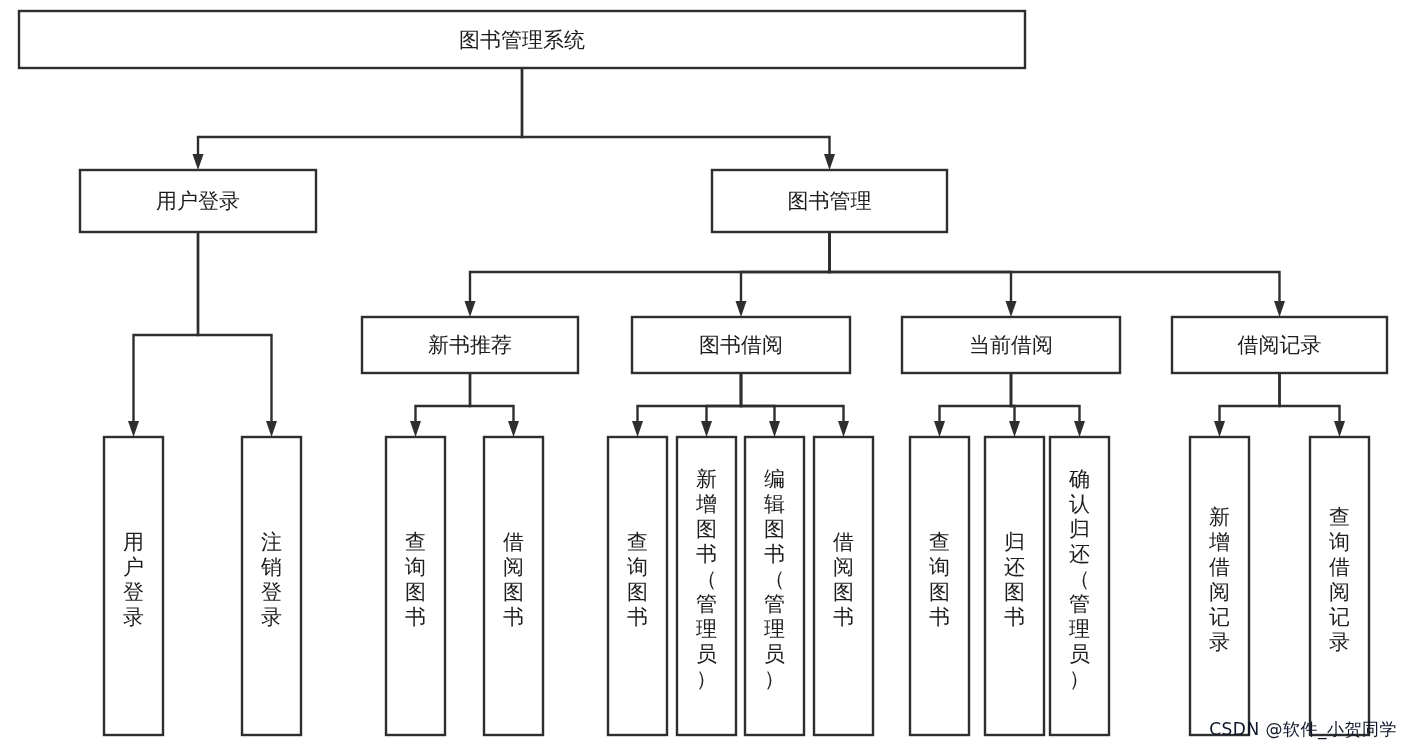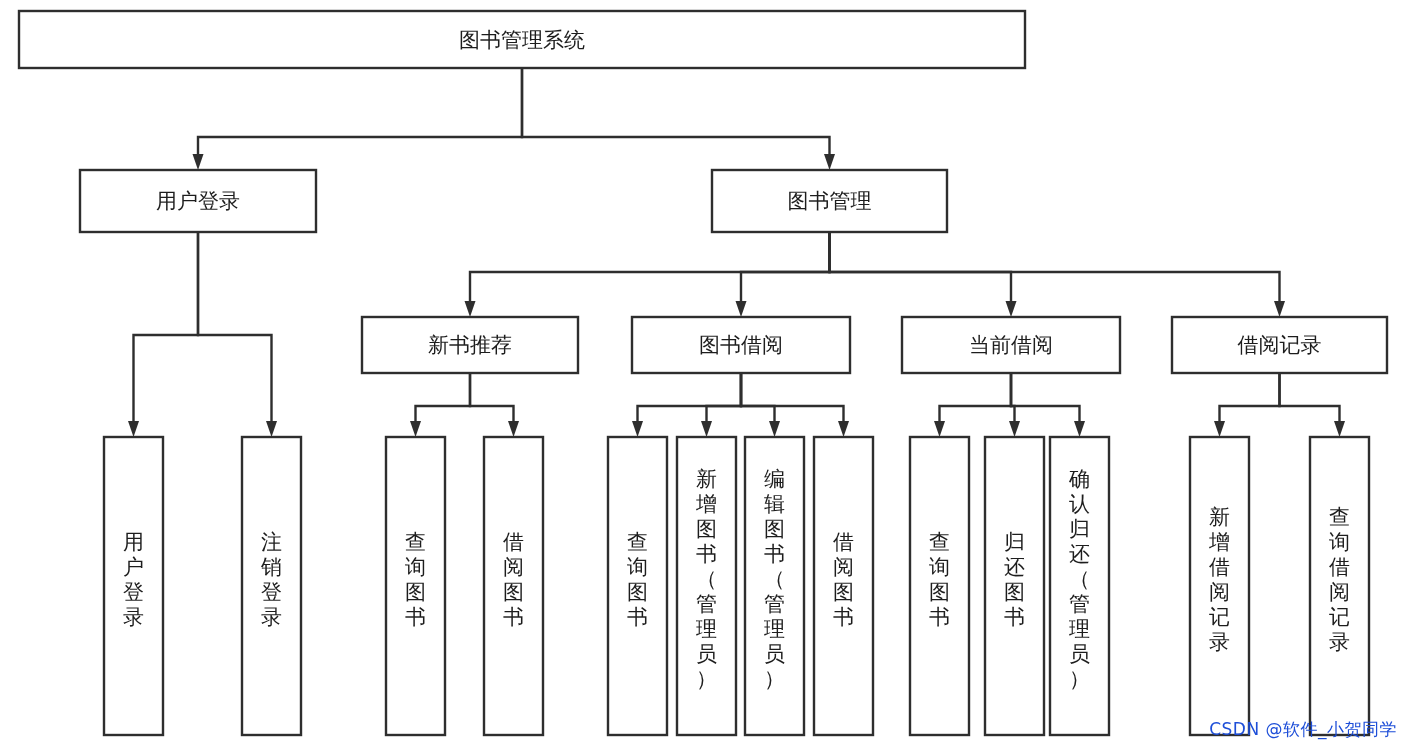--- a/index.html
+++ b/index.html
@@ -52,21 +52,21 @@
   .arrow-head {
     fill: #2e2e2e;
     stroke: none;
   }
   .watermark-text {
     position: absolute;
     right: 8px;
     bottom: 6px;
     font-family: "DejaVu Sans", "Liberation Sans", sans-serif;
     font-size: 17px;
-    color: #1d4ed8;
+    color: #0f172a;
     letter-spacing: 0.5px;
     white-space: nowrap;
     user-select: none;
   }
 </style>
 </head>
 <body>
 
 <div id="diagram-root">
   <svg class="flowchart" id="flowchart-svg" viewBox="0 0 1405 747">

